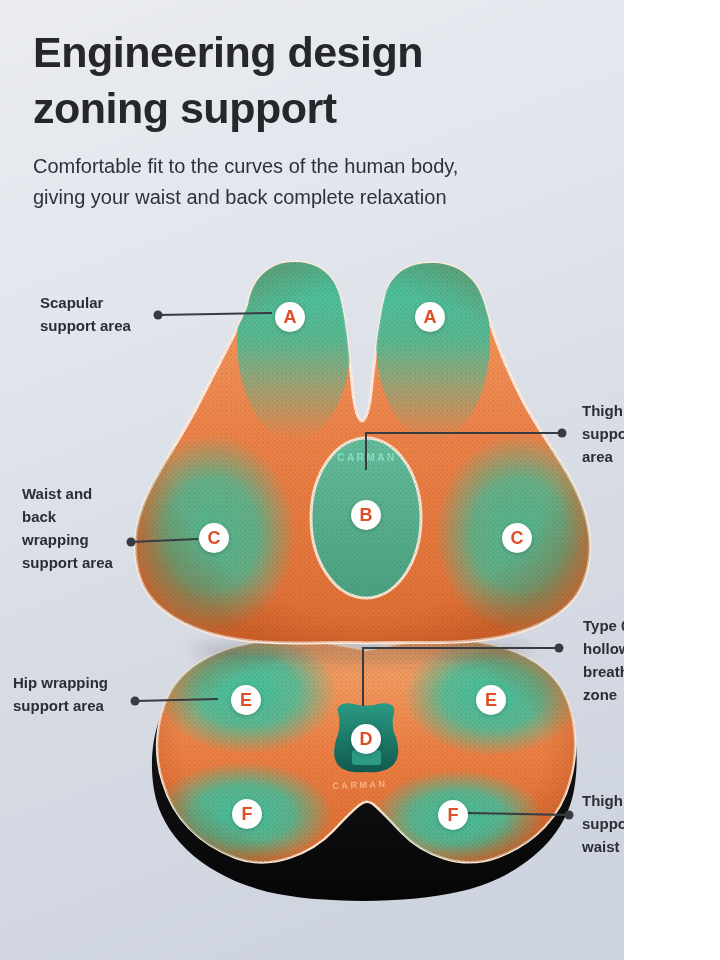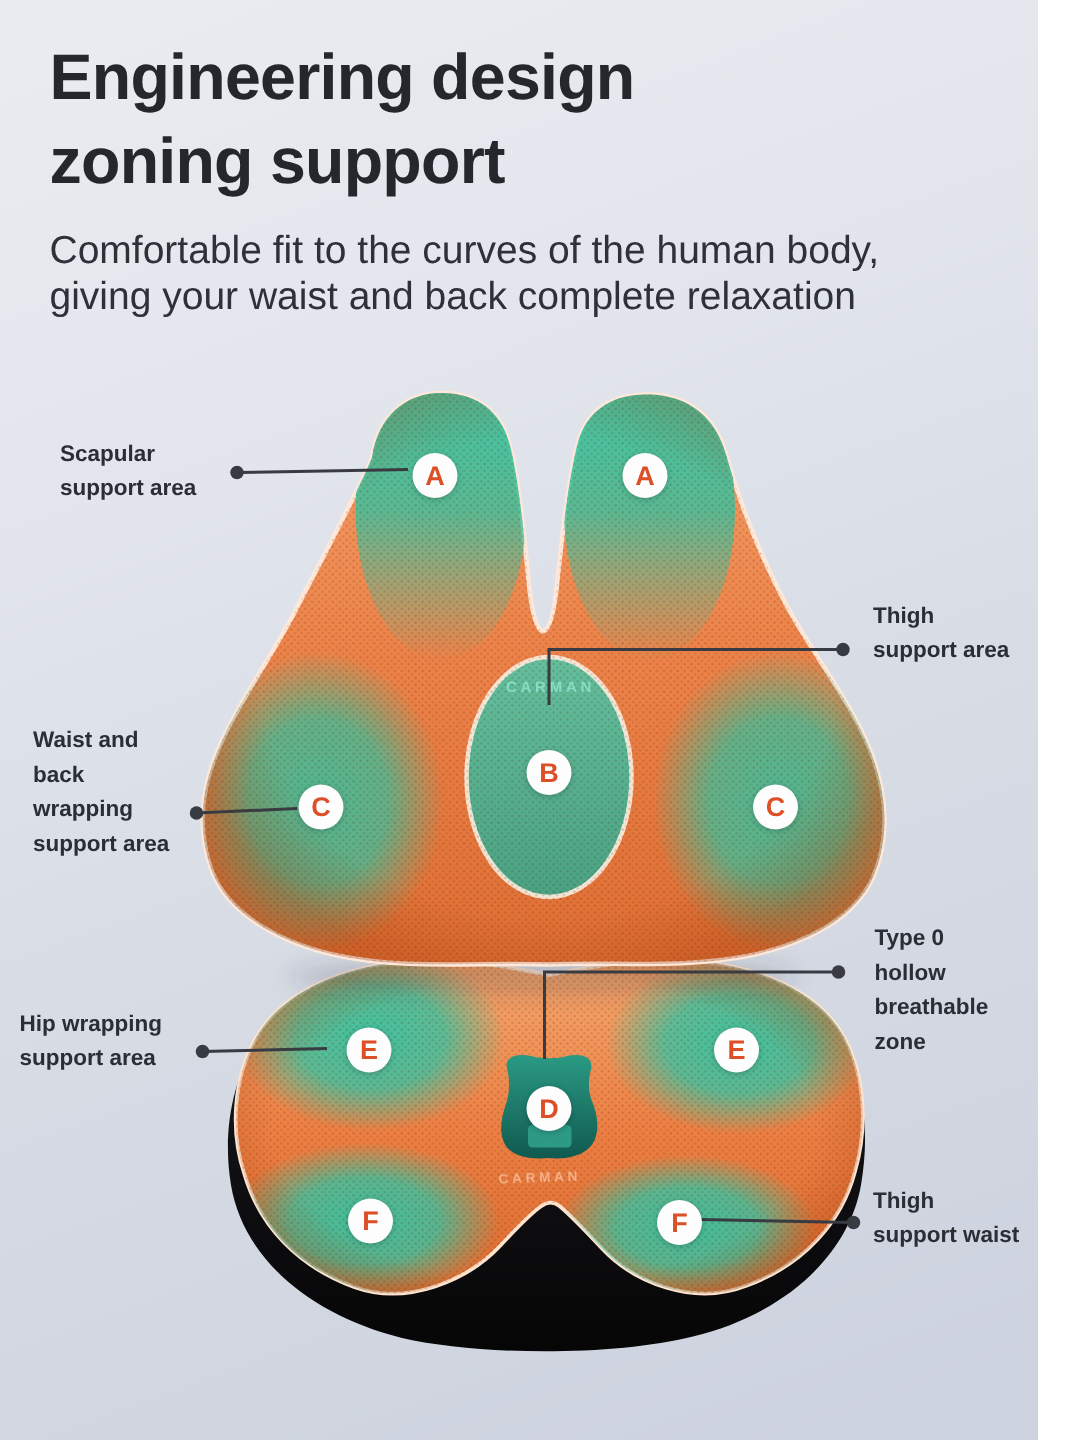--- a/index.html
+++ b/index.html
@@ -1,38 +1,38 @@
 <!DOCTYPE html>
 <html><head>
 <meta charset="utf-8">
 <style>
   html,body { margin:0; padding:0; }
   .page {
     position: relative;
-    width: 692px;
+    width: 624px;
     height: 960px;
     overflow: hidden;
     background: linear-gradient(160deg, #eaecf1 0%, #e2e5ec 30%, #d6dbe4 60%, #ccd2de 100%);
     font-family: "Liberation Sans", sans-serif;
     color: #27292e;
   }
   .page-title {
     position: absolute;
     left: 33px; top: 24px;
     font-size: 43px;
     line-height: 56px;
     font-weight: bold;
     letter-spacing: -0.5px;
     color: #25272c;
     white-space: pre-line;
   }
   .page-subtitle {
     position: absolute;
     left: 33px; top: 151px;
-    font-size: 26px;
+    font-size: 20px;
     line-height: 31px;
     font-weight: normal;
     color: #2e3138;
     white-space: pre-line;
   }
   .zone-label {
     position: absolute;
     font-size: 15px;
     line-height: 23px;
     font-weight: bold;

